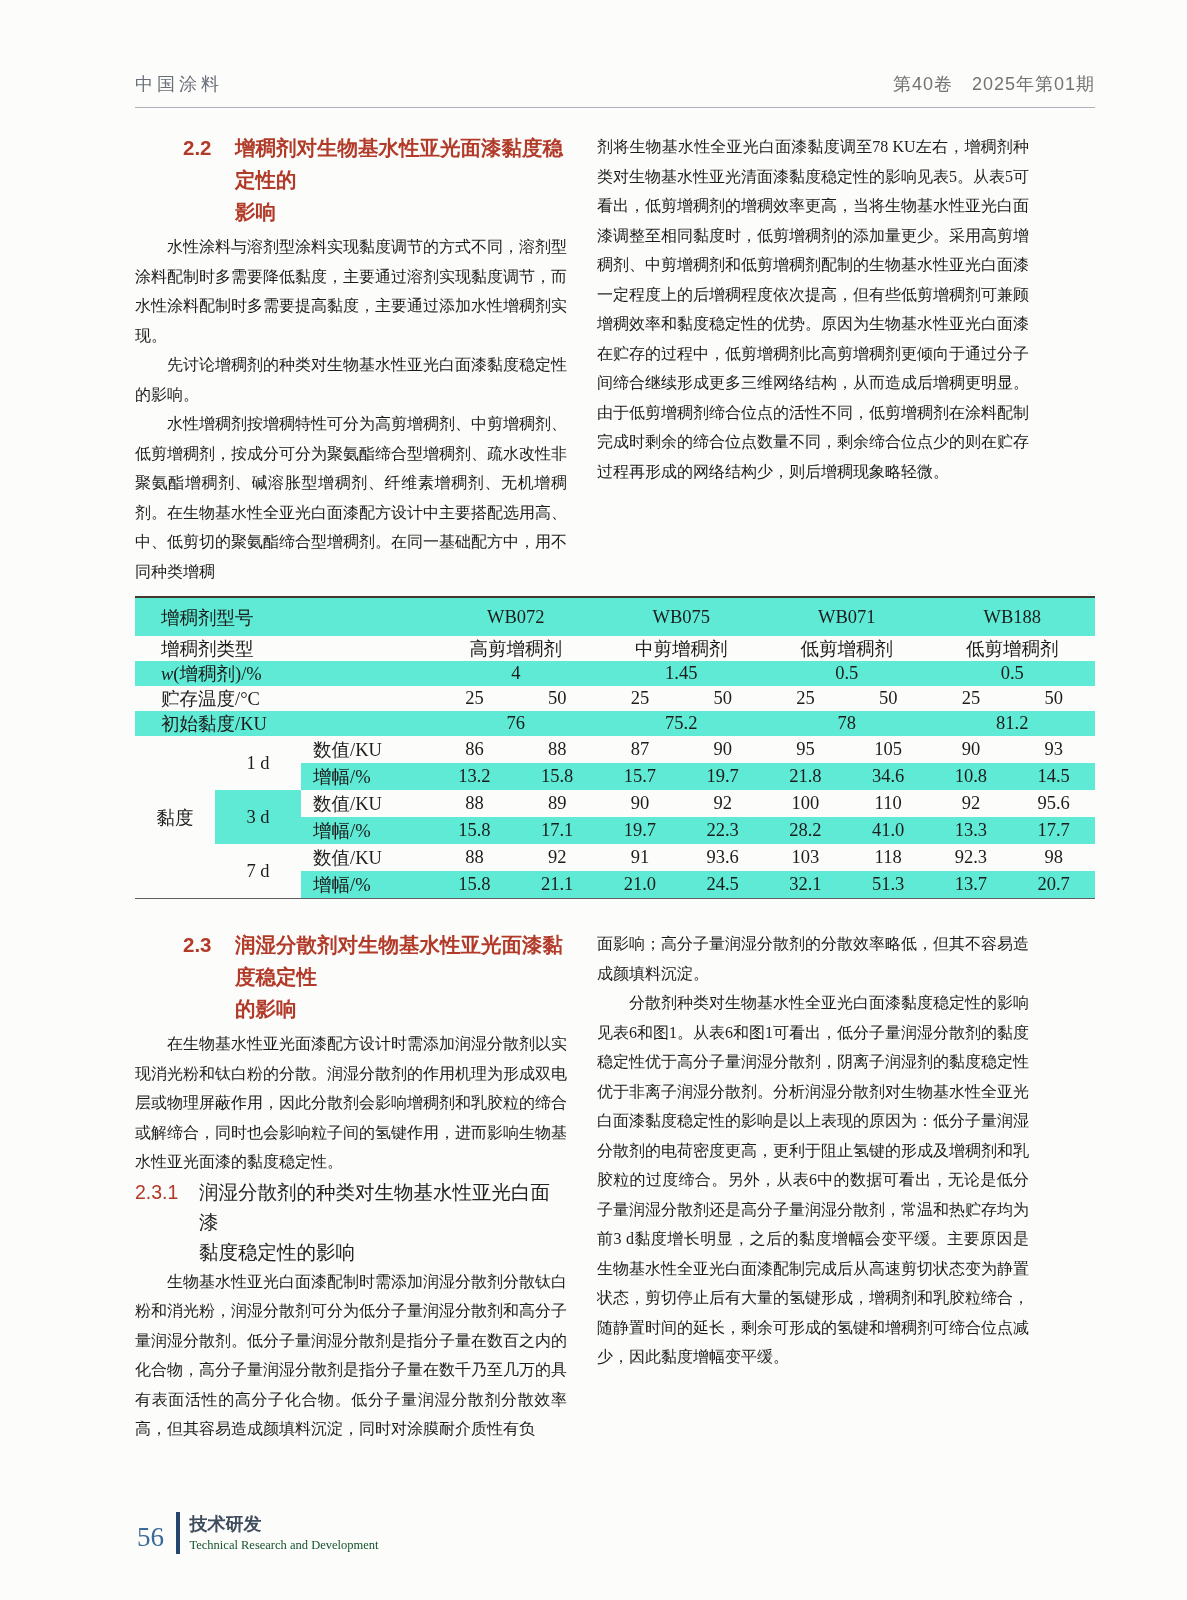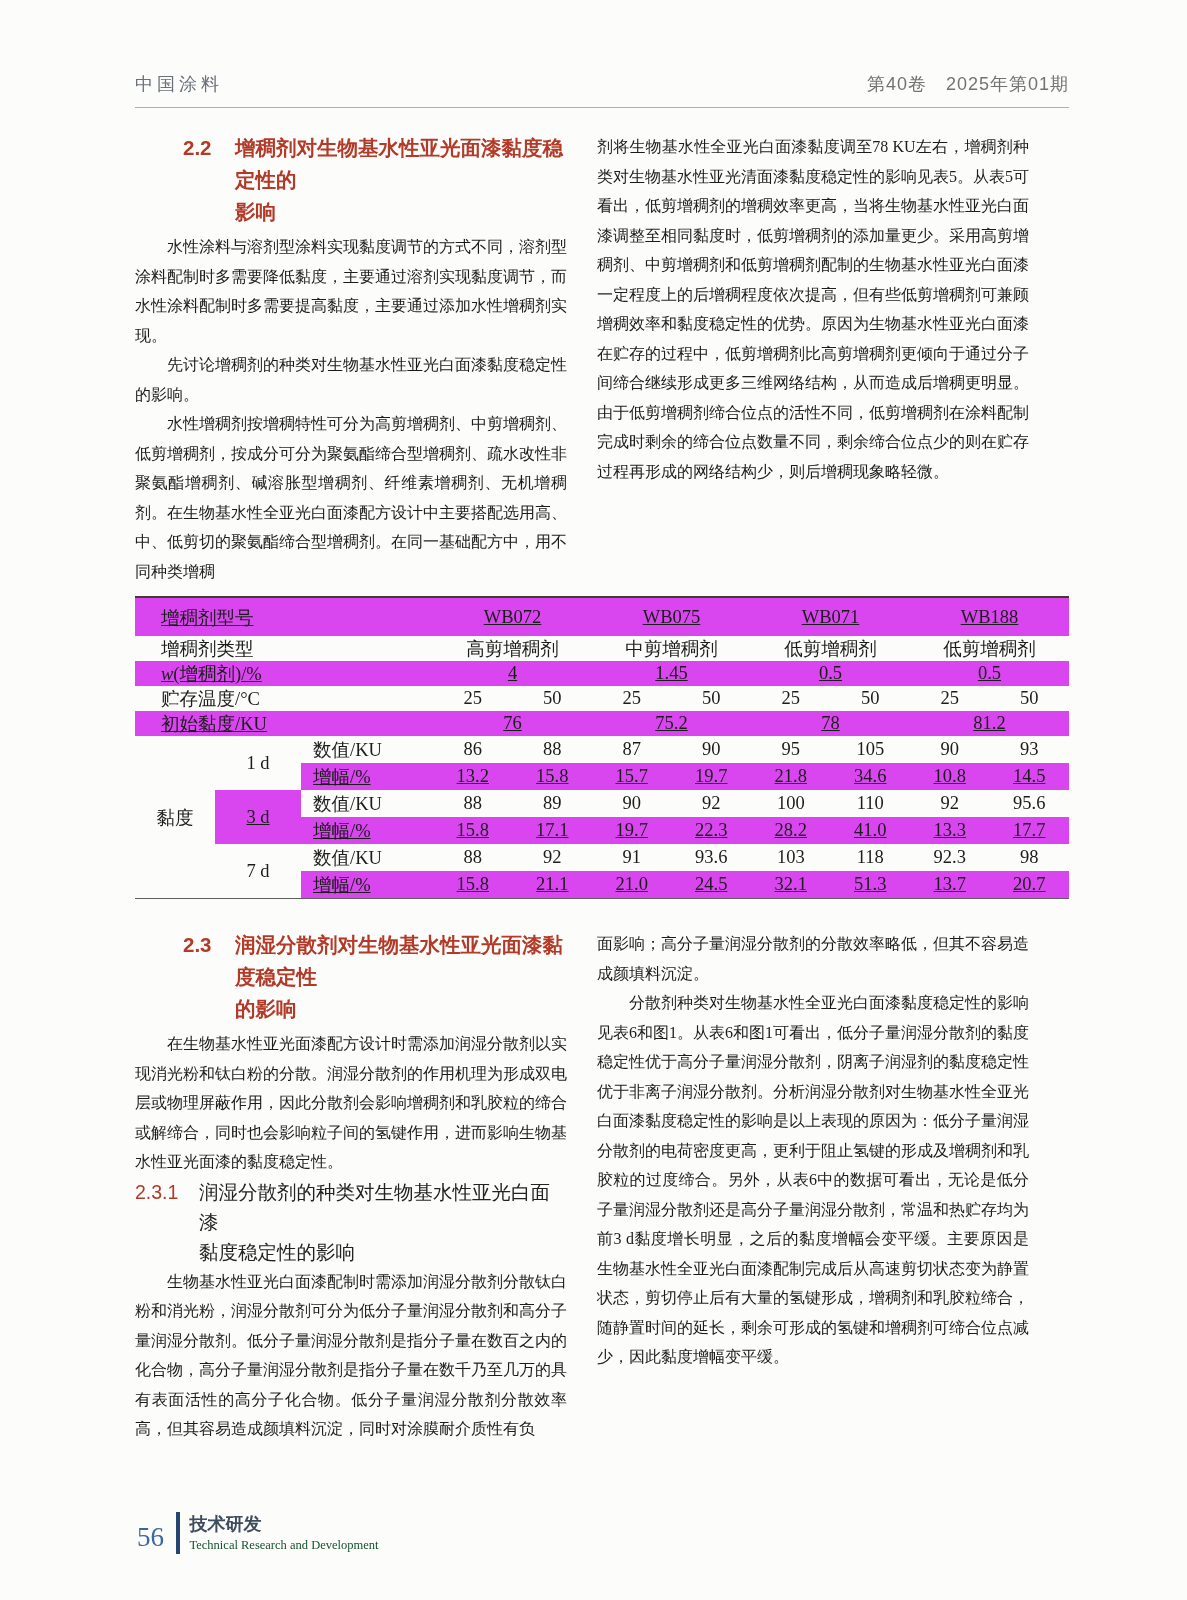--- a/index.html
+++ b/index.html
@@ -3,21 +3,21 @@
 <meta charset="utf-8">
 <style>
   html,body{margin:0;padding:0;}
   body{
     width:1187px;height:1600px;
     background:#fcfcfb;
     font-family:"Liberation Serif","DejaVu Serif",serif;
     color:#1c1c1c;
     overflow:hidden;
   }
-  .page{width:1187px;height:1600px;box-sizing:border-box;padding:72px 118px 0 135px;position:relative;}
+  .page{width:1187px;height:1600px;box-sizing:border-box;padding:72px 92px 0 135px;position:relative;}
   
   .hd{display:flex;justify-content:space-between;align-items:flex-end;
       font-family:"Liberation Sans","DejaVu Sans",sans-serif;
       font-size:18px;color:#6a7078;padding-bottom:11px;border-bottom:1.5px solid #abb1b7;}
   .hd .jt{letter-spacing:4px;}
   .hd .iss{color:#737373;letter-spacing:1px;}
   
   .cols{display:flex;gap:30px;}
   .col{width:432px;}
   .top-cols{margin-top:24px;}
@@ -38,21 +38,21 @@
   
   table.t5{width:100%;border-collapse:collapse;table-layout:fixed;margin-top:10px;
            border-top:2.5px solid #443831;border-bottom:1.5px solid #5f5f5f;
            font-size:18.5px;}
   table.t5 td{padding:0;vertical-align:middle;text-align:center;font-weight:normal;}
   table.t5 .rt td{height:24px;}
   table.t5 .r1 td{height:38px;}
   table.t5 .rd td{height:27px;}
   table.t5 td.lab{text-align:left;padding-left:26px;}
   table.t5 td.met{text-align:left;padding-left:12px;}
-  .pink{background:#d946ef;text-decoration:underline;}
+  .pink{background:#5eead4;}
   .it{font-style:italic;}
   
   .foot{position:absolute;left:137px;bottom:46px;display:flex;align-items:center;}
   .foot .pn{font-size:27px;color:#3a6a99;font-family:"Liberation Serif","DejaVu Serif",serif;margin-right:12px;line-height:1;padding-top:8px;}
   .foot .bar{width:3.5px;height:42px;background:#24456e;margin-right:10px;}
   .foot .fzh{font-family:"Liberation Sans","DejaVu Sans",sans-serif;font-weight:bold;font-size:18px;color:#3e4c5c;line-height:20px;}
   .foot .fen{font-family:Liberation Serif, serif;font-size:12.5px;color:#14532d;line-height:16px;margin-top:3px;}
 </style>
 </head>
 <body>

